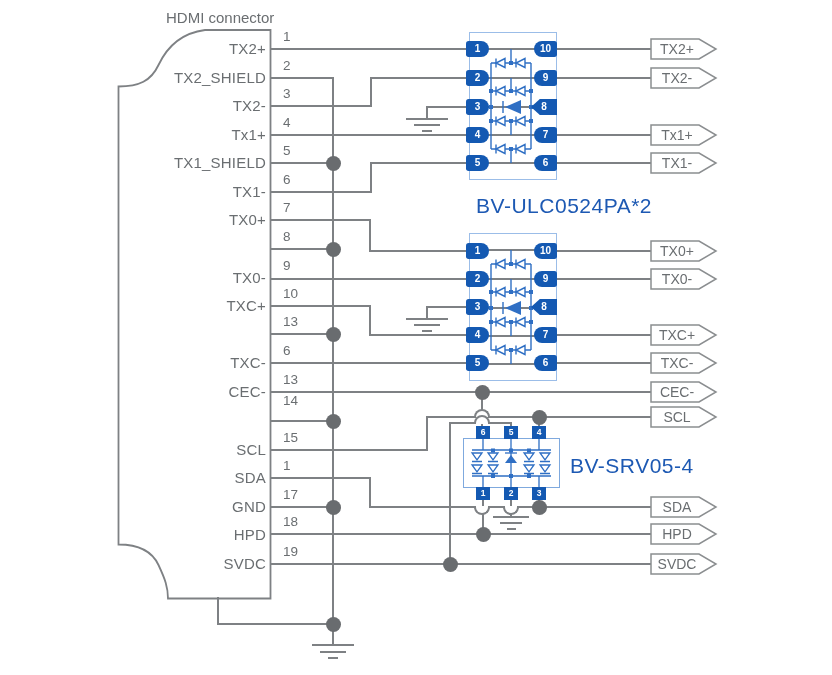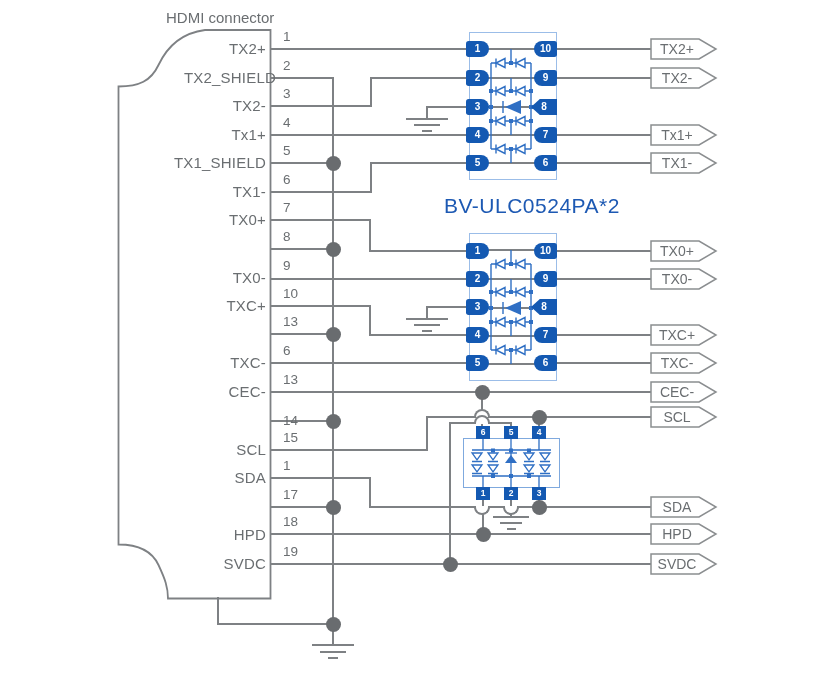--- a/index.html
+++ b/index.html
@@ -254,52 +254,54 @@
   <div class="dot" style="left:326px;top:414px"></div>
   <div class="dot" style="left:326px;top:500px"></div>
   <div class="dot" style="left:326px;top:617px"></div>
   <div class="dot" style="left:475px;top:385px"></div>
   <div class="dot" style="left:532px;top:410px"></div>
   <div class="dot" style="left:532px;top:500px"></div>
   <div class="dot" style="left:476px;top:527px"></div>
   <div class="dot" style="left:443px;top:557px"></div>
 
   <div class="title">HDMI connector</div>
-  <div class="bluelbl" style="left:444px;top:194px;width:224px;text-align:left">BV-ULC0524PA*2</div>
+  <div class="bluelbl" style="left:428px;top:194px;width:224px;text-align:right">BV-ULC0524PA*2</div>
+  <div class="bluelbl" style="left:570px;top:454px">BV-SRV05-4</div>
 
   <div class="lbl" style="left:106px;top:39px">TX2+</div>
-  <div class="lbl" style="left:116px;top:68px">TX2_SHIELD</div>
+  <div class="lbl" style="left:106px;top:68px">TX2_SHIELD</div>
   <div class="lbl" style="left:106px;top:96px">TX2-</div>
   <div class="lbl" style="left:106px;top:125px">Tx1+</div>
   <div class="lbl" style="left:106px;top:153px">TX1_SHIELD</div>
   <div class="lbl" style="left:106px;top:182px">TX1-</div>
   <div class="lbl" style="left:106px;top:210px">TX0+</div>
   <div class="lbl" style="left:106px;top:268px">TX0-</div>
   <div class="lbl" style="left:106px;top:296px">TXC+</div>
   <div class="lbl" style="left:106px;top:353px">TXC-</div>
   <div class="lbl" style="left:106px;top:382px">CEC-</div>
   <div class="lbl" style="left:106px;top:440px">SCL</div>
   <div class="lbl" style="left:106px;top:468px">SDA</div>
+  <div class="lbl" style="left:106px;top:497px">GND</div>
   <div class="lbl" style="left:106px;top:525px">HPD</div>
   <div class="lbl" style="left:106px;top:554px">SVDC</div>
 
   <div class="num" style="left:283px;top:28px">1</div>
   <div class="num" style="left:283px;top:57px">2</div>
   <div class="num" style="left:283px;top:85px">3</div>
   <div class="num" style="left:283px;top:114px">4</div>
   <div class="num" style="left:283px;top:142px">5</div>
   <div class="num" style="left:283px;top:171px">6</div>
   <div class="num" style="left:283px;top:199px">7</div>
   <div class="num" style="left:283px;top:228px">8</div>
   <div class="num" style="left:283px;top:257px">9</div>
   <div class="num" style="left:283px;top:285px">10</div>
   <div class="num" style="left:283px;top:313px">13</div>
   <div class="num" style="left:283px;top:342px">6</div>
   <div class="num" style="left:283px;top:371px">13</div>
-  <div class="num" style="left:283px;top:412px">14</div>
+  <div class="num" style="left:283px;top:392px">14</div>
   <div class="num" style="left:283px;top:429px">15</div>
   <div class="num" style="left:283px;top:457px">1</div>
   <div class="num" style="left:283px;top:486px">17</div>
   <div class="num" style="left:283px;top:513px">18</div>
   <div class="num" style="left:283px;top:543px">19</div>
 
   <div class="tag" style="top:38px">
     <svg width="68" height="22">
         <polygon points="1,1 49,1 66,11 49,21 1,21" fill="#fff" stroke="#8b8e90" stroke-width="1.5"></polygon>
       </svg>

